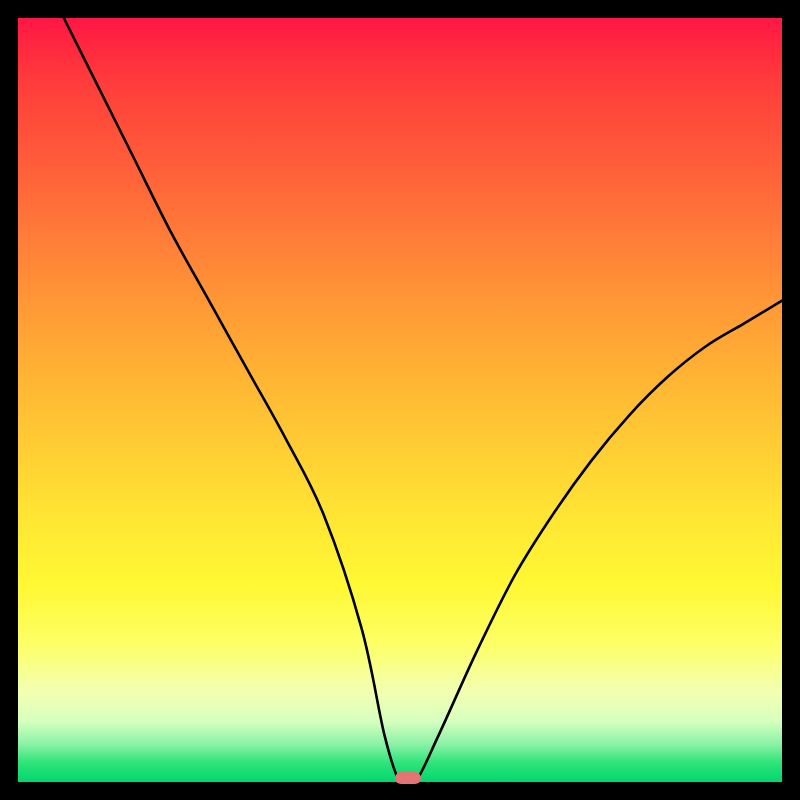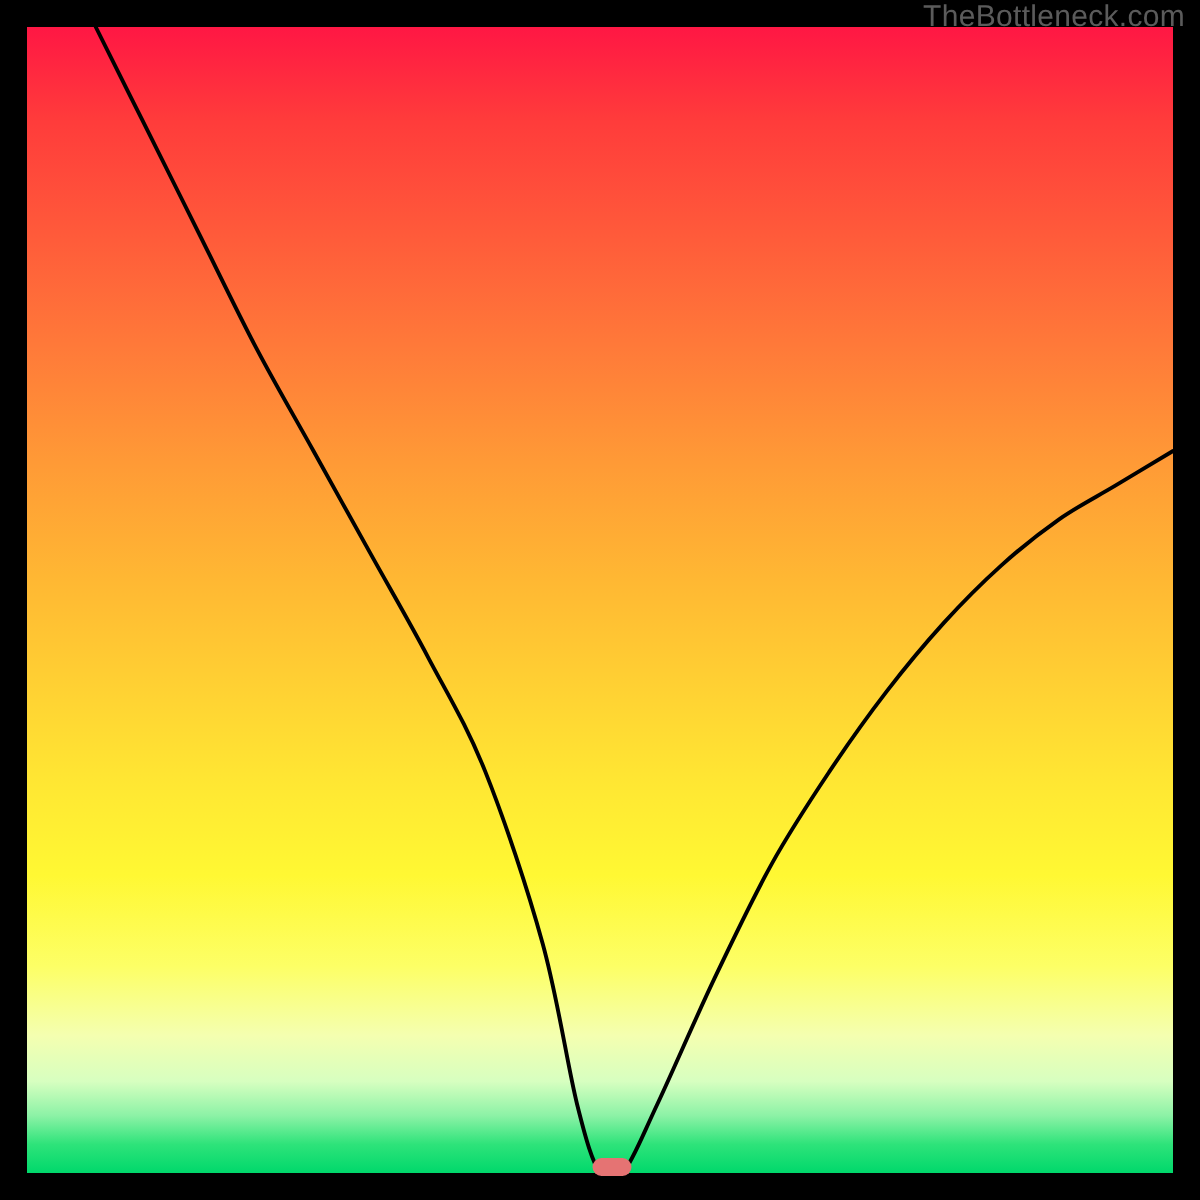--- a/index.html
+++ b/index.html
@@ -66,21 +66,20 @@
     font-size: 20px;
     font-weight: 500;
     letter-spacing: 0.2px;
     user-select: none;
   }
 </style>
 </head>
 <body>
 
 <div class="frame">
-  <div class="watermark">TheBottleneck.com</div>
 
   <div class="plot-area">
     <svg class="curve" viewBox="0 0 764 764" preserveAspectRatio="none">
       <path id="curve-path" d="M 45.84 0.00 C 50.93 10.19, 64.94 38.20, 76.40 61.12 C 87.86 84.04, 101.87 112.05, 114.60 137.52 C 127.33 162.99, 140.07 189.73, 152.80 213.92 C 165.53 238.11, 178.27 259.76, 191.00 282.68 C 203.73 305.60, 216.47 328.52, 229.20 351.44 C 241.93 374.36, 254.67 396.01, 267.40 420.20 C 280.13 444.39, 292.87 464.77, 305.60 496.60 C 318.33 528.43, 333.61 574.27, 343.80 611.20 C 353.99 648.13, 360.35 692.69, 366.72 718.16 C 373.09 743.63, 376.91 756.36, 382.00 764.00 C 387.09 771.64, 390.91 771.64, 397.28 764.00 C 403.65 756.36, 410.01 739.81, 420.20 718.16 C 430.39 696.51, 445.67 660.86, 458.40 634.12 C 471.13 607.38, 483.87 580.64, 496.60 557.72 C 509.33 534.80, 522.07 515.70, 534.80 496.60 C 547.53 477.50, 560.27 459.67, 573.00 443.12 C 585.73 426.57, 598.47 411.29, 611.20 397.28 C 623.93 383.27, 636.67 370.54, 649.40 359.08 C 662.13 347.62, 674.87 337.43, 687.60 328.52 C 700.33 319.61, 713.07 313.24, 725.80 305.60 C 738.53 297.96, 757.63 286.50, 764.00 282.68" fill="none" stroke="#000" stroke-width="2.6" stroke-linecap="round" stroke-linejoin="round"></path>
     </svg>
     <div class="marker" id="marker" style="left: 389.64px; top: 760px;"></div>
   </div>
 </div>
 
 </body></html>

